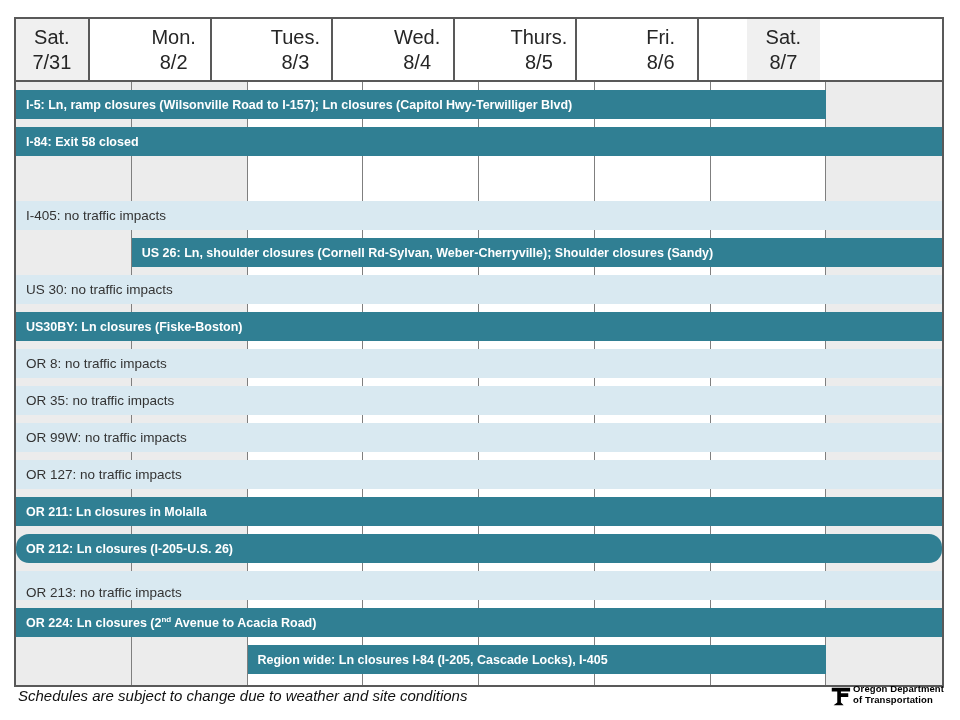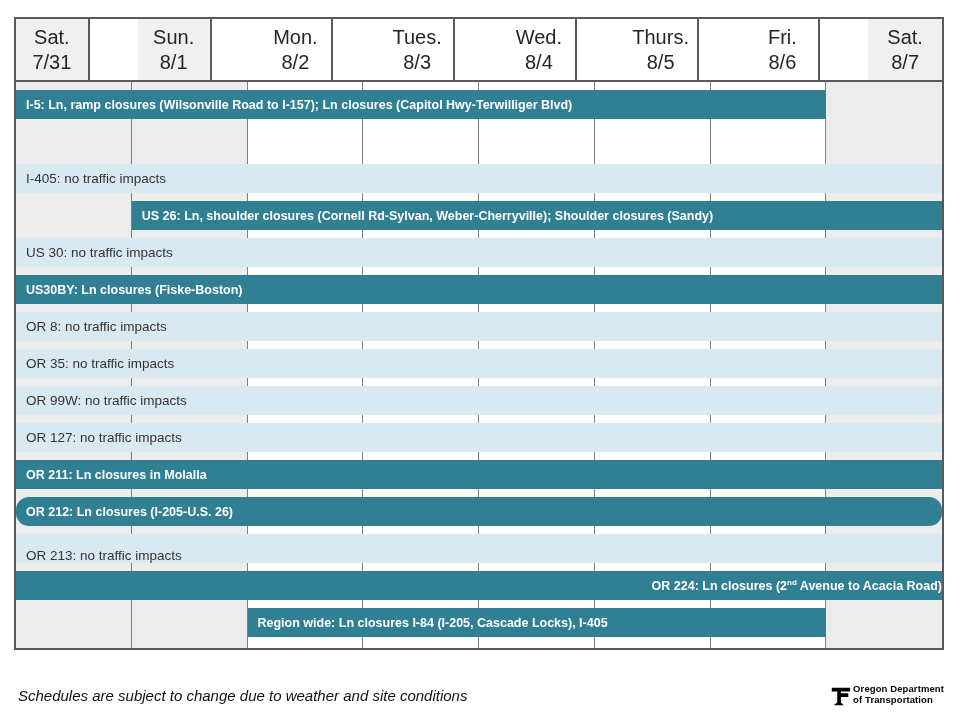--- a/index.html
+++ b/index.html
@@ -61,24 +61,20 @@
 </style>
 </head>
 <body>
 
 <div class="board">
   <div class="header-row" id="header-row">
       <div class="hcell wk">
         <div class="hday">Sat.</div>
         <div class="hdate">7/31</div>
       </div>
-      <div class="hcell wk">
-        <div class="hday">Sun.</div>
-        <div class="hdate">8/1</div>
-      </div>
       <div class="hcell">
         <div class="hday">Mon.</div>
         <div class="hdate">8/2</div>
       </div>
       <div class="hcell">
         <div class="hday">Tues.</div>
         <div class="hdate">8/3</div>
       </div>
       <div class="hcell">
         <div class="hday">Wed.</div>
@@ -117,20 +113,35 @@
         <div class="cells">
           <div class="cell wk"></div>
           <div class="cell wk"></div>
           <div class="cell"></div>
           <div class="cell"></div>
           <div class="cell"></div>
           <div class="cell"></div>
           <div class="cell"></div>
           <div class="cell wk"></div>
         </div>
+        <div class="bar teal" style="left: 0%; width: 100%;">
+          <span class="bar-label">I-84: Exit 58 closed</span>
+        </div>
+      </div>
+      <div class="row">
+        <div class="cells">
+          <div class="cell wk"></div>
+          <div class="cell wk"></div>
+          <div class="cell"></div>
+          <div class="cell"></div>
+          <div class="cell"></div>
+          <div class="cell"></div>
+          <div class="cell"></div>
+          <div class="cell wk"></div>
+        </div>
       </div>
       <div class="row">
         <div class="cells">
           <div class="cell wk"></div>
           <div class="cell wk"></div>
           <div class="cell"></div>
           <div class="cell"></div>
           <div class="cell"></div>
           <div class="cell"></div>
           <div class="cell"></div>
@@ -294,21 +305,21 @@
         <div class="cells">
           <div class="cell wk"></div>
           <div class="cell wk"></div>
           <div class="cell"></div>
           <div class="cell"></div>
           <div class="cell"></div>
           <div class="cell"></div>
           <div class="cell"></div>
           <div class="cell wk"></div>
         </div>
-        <div class="bar teal" style="left: 0%; width: 100%; justify-content: flex-end;">
+        <div class="bar teal" style="left: 0%; width: 100%;">
           <span class="bar-label"><span>OR 224: Ln closures (2</span><sup>nd</sup><span> Avenue to Acacia Road)</span></span>
         </div>
       </div>
       <div class="row">
         <div class="cells">
           <div class="cell wk"></div>
           <div class="cell wk"></div>
           <div class="cell"></div>
           <div class="cell"></div>
           <div class="cell"></div>

